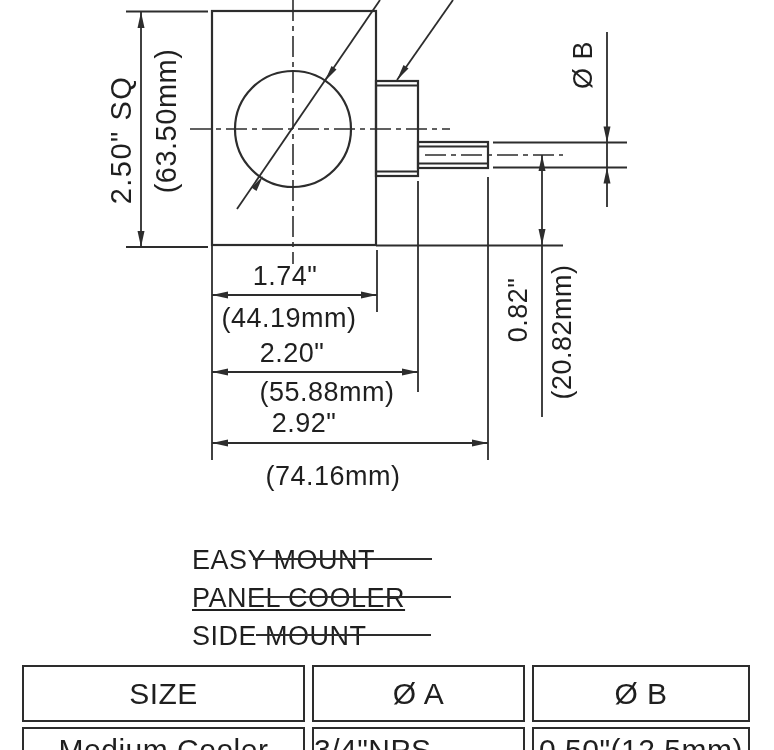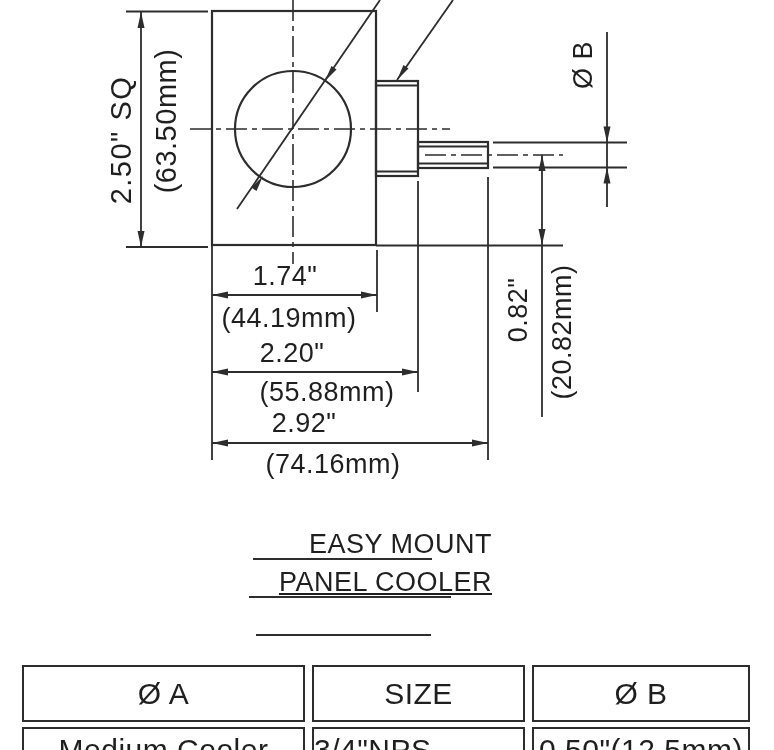--- a/index.html
+++ b/index.html
@@ -15,22 +15,22 @@
   .lbl{
     position:absolute;white-space:nowrap;
     font-size:27px;line-height:27px;letter-spacing:0.5px;
     transform:translate(-50%,-50%);
     color:#1f1f1f;
   }
   .lbl.rot{transform:translate(-50%,-50%) rotate(-90deg);}
   .lbl.big{font-size:29px;letter-spacing:1.5px;}
   
   .title-line{
-    position:absolute;left:192px;width:300px;text-align:right;
-    font-size:27px;line-height:27px;letter-spacing:0.5px;color:#1f1f1f;
+    position:absolute;left:192px;width:300px;text-align:left;
+    font-size:27px;line-height:27px;letter-spacing:0.5px;color:#1f1f1f;margin-top:16px;
   }
   .title-rule{position:absolute;height:0;border-top:2.5px solid #2d2d2d;}
   
   .spec-table{
     position:absolute;left:22px;top:665px;
     display:grid;
     grid-template-columns:283px 213px 218px;
     grid-template-rows:57px 57px;
     column-gap:7px;row-gap:5px;
   }
@@ -124,37 +124,38 @@
   </svg>
 
   <div class="lbl rot big" style="left:121px;top:140px;">2.50" SQ</div>
   <div class="lbl rot big" style="left:166px;top:121px;letter-spacing:0.5px;">(63.50mm)</div>
 
   <div class="lbl" style="left:285px;top:276px;">1.74"</div>
   <div class="lbl" style="left:289px;top:318px;text-align:center;">(44.19mm)</div>
   <div class="lbl" style="left:292px;top:353px;">2.20"</div>
   <div class="lbl" style="left:327px;top:392px;">(55.88mm)</div>
   <div class="lbl" style="left:304px;top:423px;">2.92"</div>
-  <div class="lbl" style="left:333px;top:464px;">(74.16mm)</div>
+  <div class="lbl" style="left:333px;top:476px;">(74.16mm)</div>
 
   <div class="lbl rot" style="left:518px;top:310px;">0.82"</div>
   <div class="lbl rot" style="left:562px;top:332px;">(20.82mm)</div>
   <div class="lbl rot" style="left:583px;top:65px;">Ø B</div>
 
   <div class="title-line" style="top:531px;">EASY MOUNT</div>
   <div class="title-rule" style="left:253px;width:179px;top:558px;"></div>
 
   <div class="title-line" style="top:569px;text-decoration:underline;">PANEL COOLER</div>
   <div class="title-rule" style="left:249px;width:202px;top:596px;"></div>
 
+  <div class="title-line" style="top:607px;">SIDE MOUNT</div>
   <div class="title-rule" style="left:256px;width:175px;top:634px;"></div>
 
   <div class="spec-table">
+    <div class="cell">SIZE</div>
     <div class="cell">Ø A</div>
-    <div class="cell">SIZE</div>
     <div class="cell">Ø B</div>
 
     <div class="cell datarow">Medium Cooler</div>
     <div class="cell datarow">3/4"NPS THRD</div>
     <div class="cell datarow">0.50"(12.5mm)</div>
   </div>
 
 </div>
 
 </body></html>

